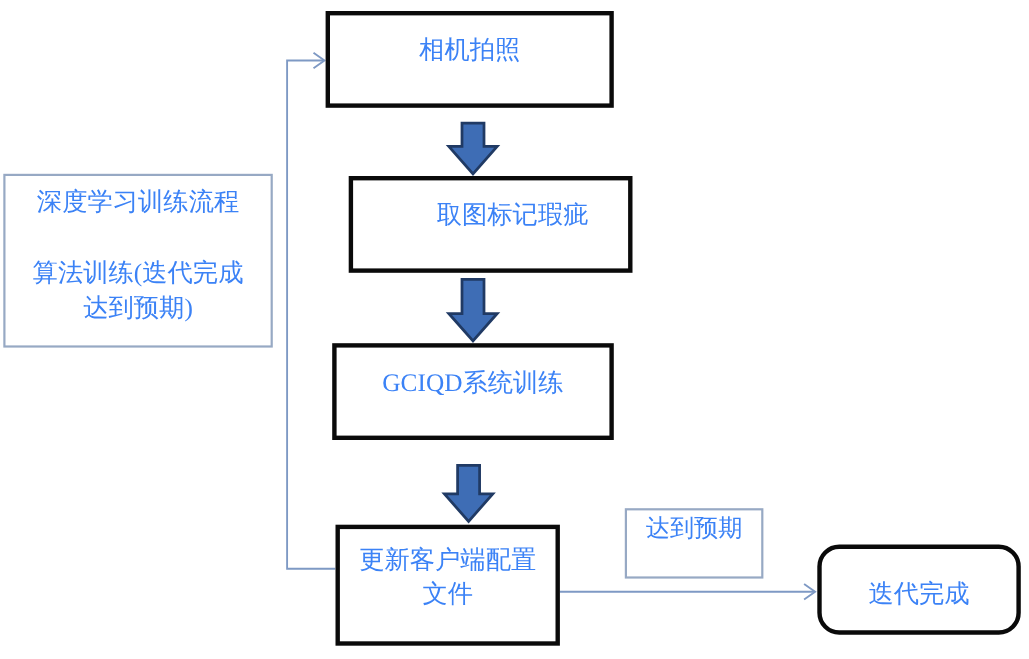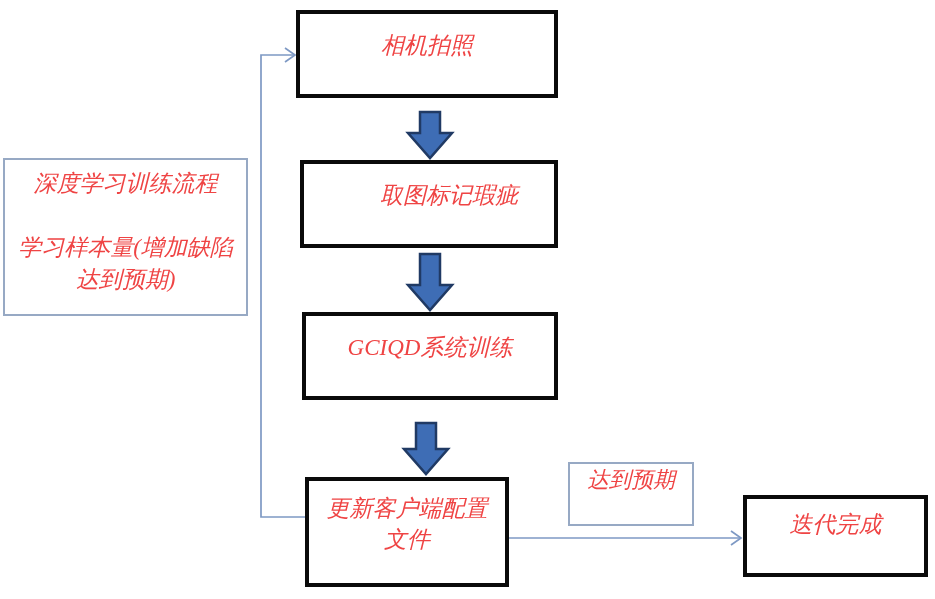--- a/index.html
+++ b/index.html
@@ -7,42 +7,41 @@
     padding: 0;
     background: #ffffff;
   }
   #canvas {
     position: relative;
     width: 935px;
     height: 599px;
     background: #ffffff;
     overflow: hidden;
     font-family: "Liberation Serif", "DejaVu Serif", serif;
-    color: #ef4444;
-    font-style: italic;
+    color: #3b82f6;
   }
   .node {
     position: absolute;
     box-sizing: border-box;
     background: #ffffff;
     text-align: center;
     font-size: 23px;
     line-height: 31px;
   }
   .node.black {
     border: 4px solid #0a0a0a;
   }
   .node.thin {
     border: 2px solid #97a9c4;
   }
   #box-camera  { left: 296px; top: 10px;  width: 262px; height: 88px;  padding-top: 16px; }
-  #box-mark    { left: 300px; top: 160px; width: 258px; height: 88px;  padding-top: 16px; padding-left: 40px; }
+  #box-mark    { left: 317px; top: 160px; width: 258px; height: 88px;  padding-top: 16px; padding-left: 40px; }
   #box-train   { left: 302px; top: 312px; width: 256px; height: 88px;  padding-top: 16px; }
   #box-update  { left: 305px; top: 477px; width: 204px; height: 110px; padding: 12px 13px 0 13px; }
-  #box-done    { left: 743px; top: 495px; width: 185px; height: 82px;  padding-top: 10px; }
+  #box-done    { left: 743px; top: 495px; width: 185px; height: 82px;  padding-top: 25px; border-radius: 20px; }
   #box-expect  { left: 568px; top: 462px; width: 126px; height: 64px;  font-size: 22px; }
   #box-note    { left: 3px;   top: 158px; width: 245px; height: 158px; padding-top: 8px; font-size: 23px; line-height: 32px; text-align: center; }
   #box-note .spacer { height: 32px; }
   #overlay {
     position: absolute;
     left: 0; top: 0;
     width: 935px;
     height: 599px;
     pointer-events: none;
   }
@@ -88,17 +87,17 @@
     <span>迭代完成</span>
   </div>
 
   <div id="box-expect" class="node thin">
     <span>达到预期</span>
   </div>
 
   <div id="box-note" class="node thin">
     <div>深度学习训练流程</div>
     <div class="spacer"></div>
-    <div>学习样本量(增加缺陷</div>
+    <div>算法训练(迭代完成</div>
     <div>达到预期)</div>
   </div>
 
 </div>
 
 </body></html>

